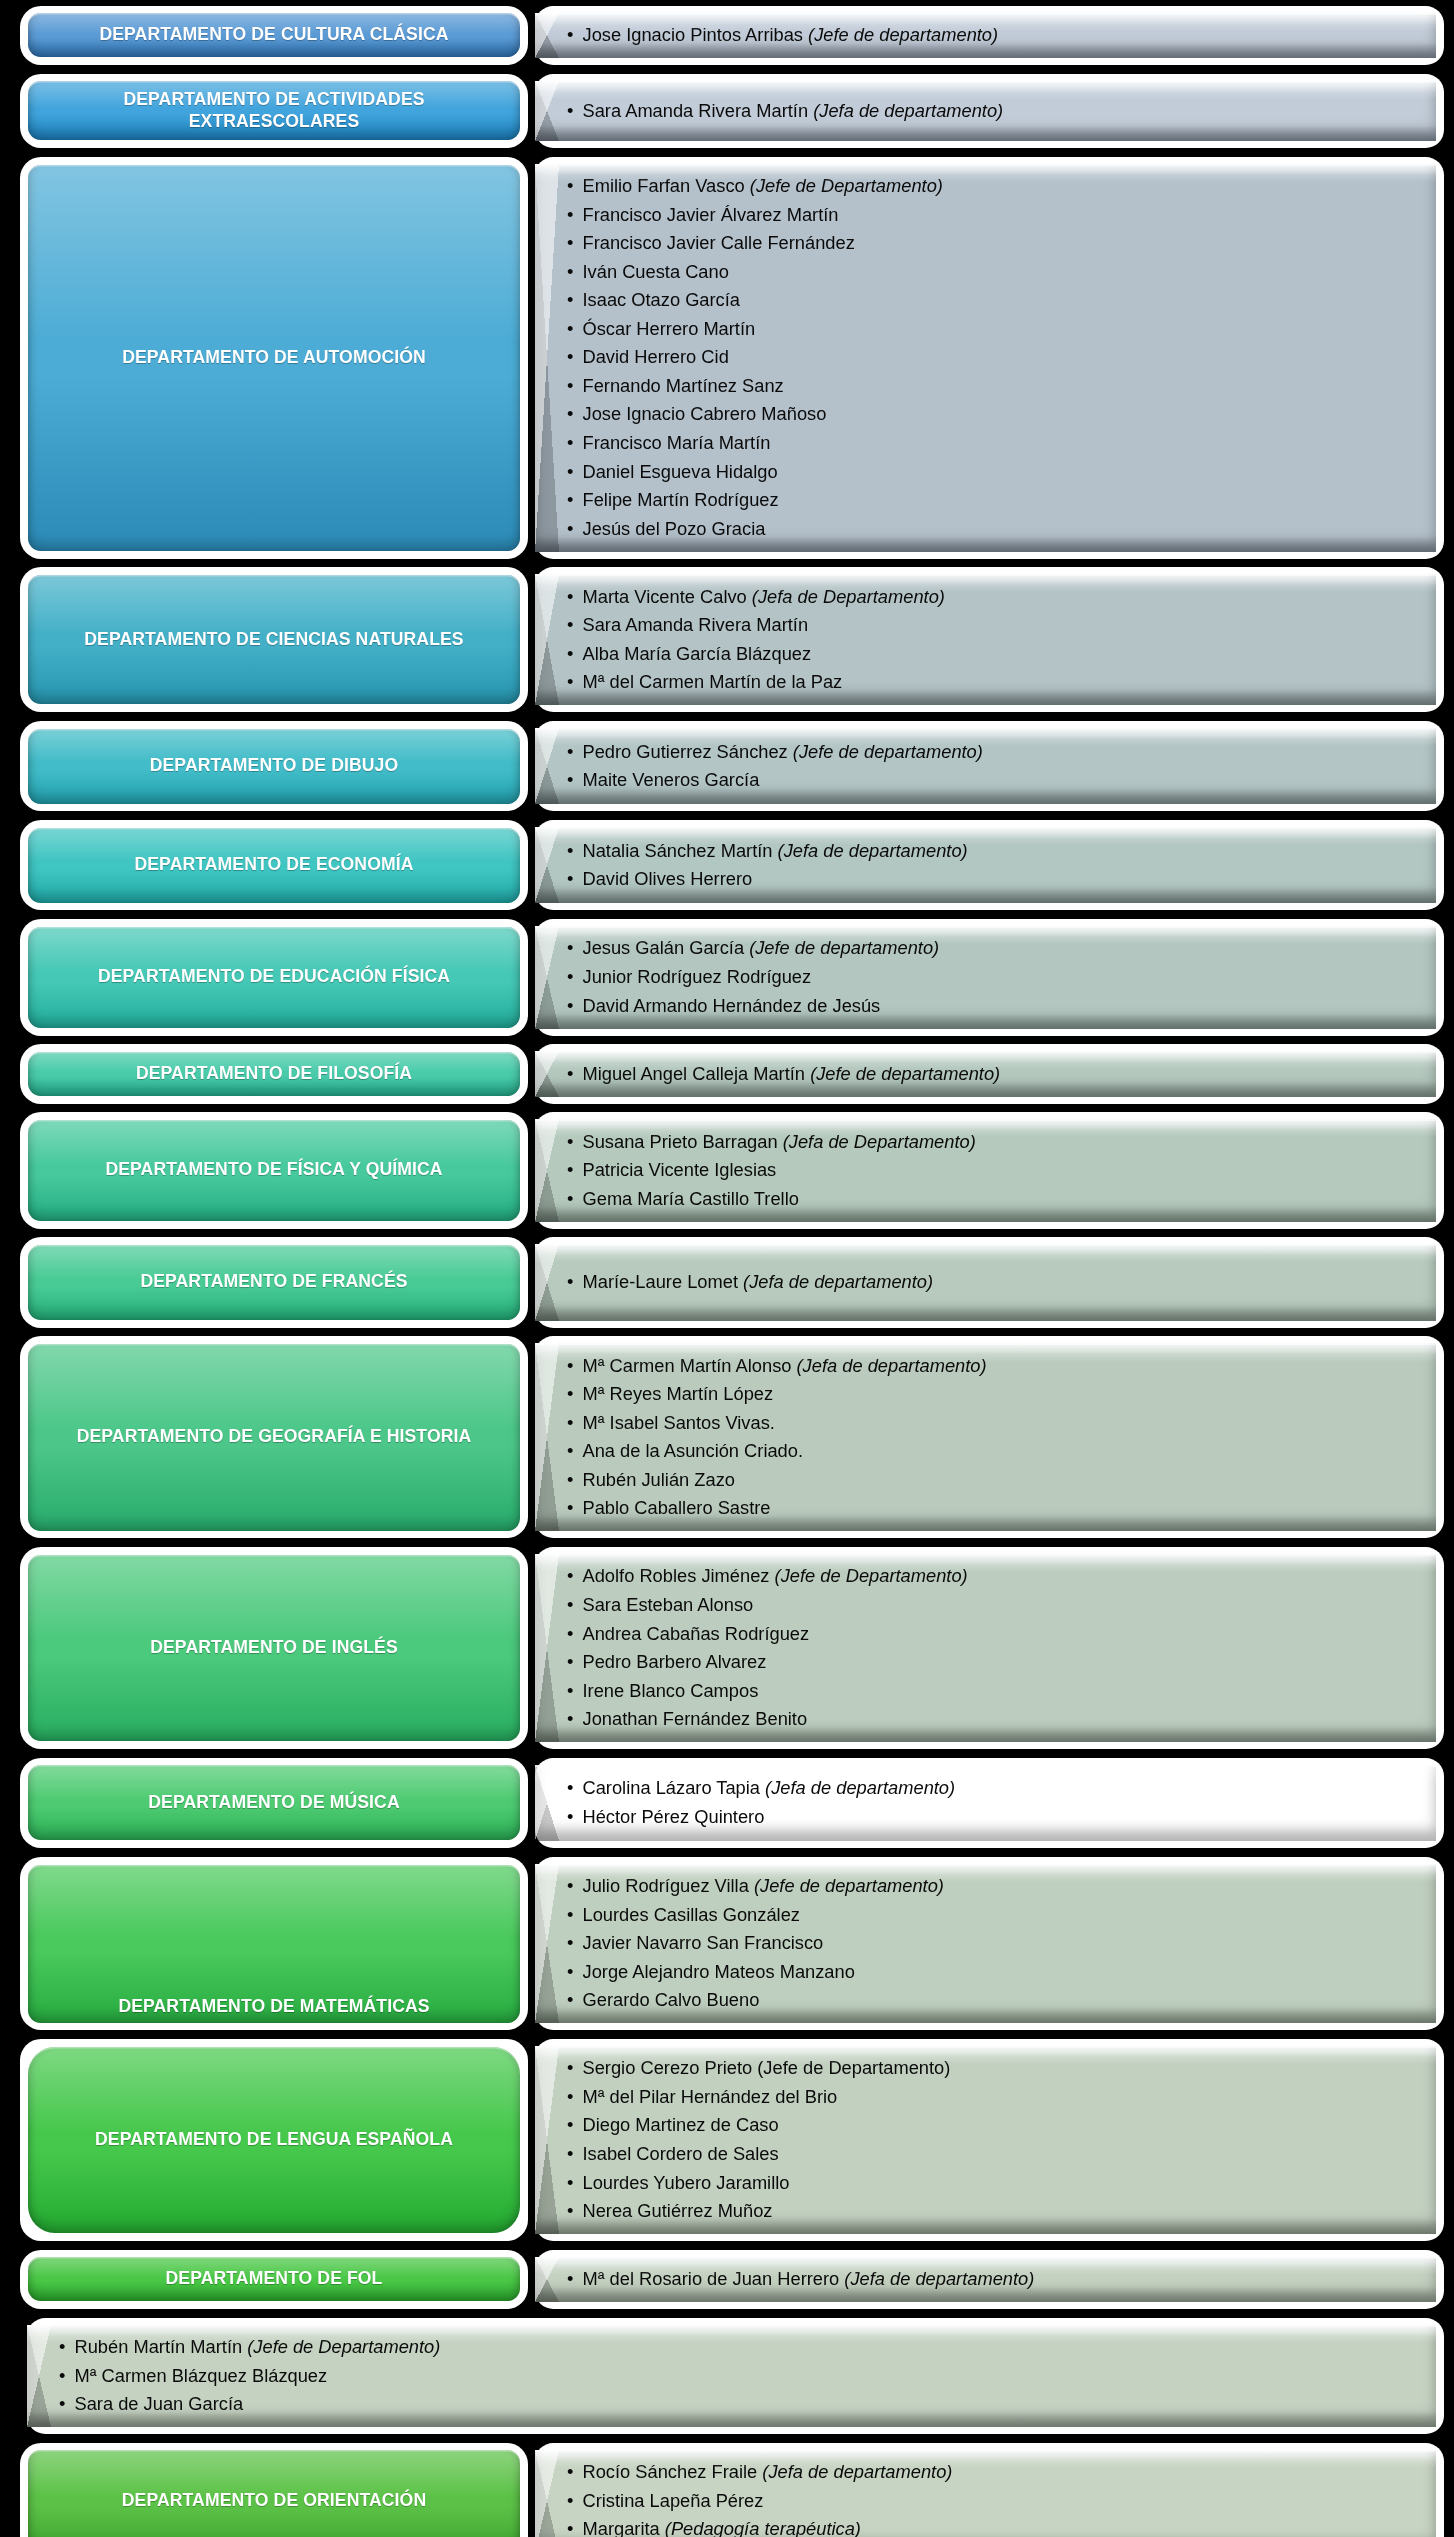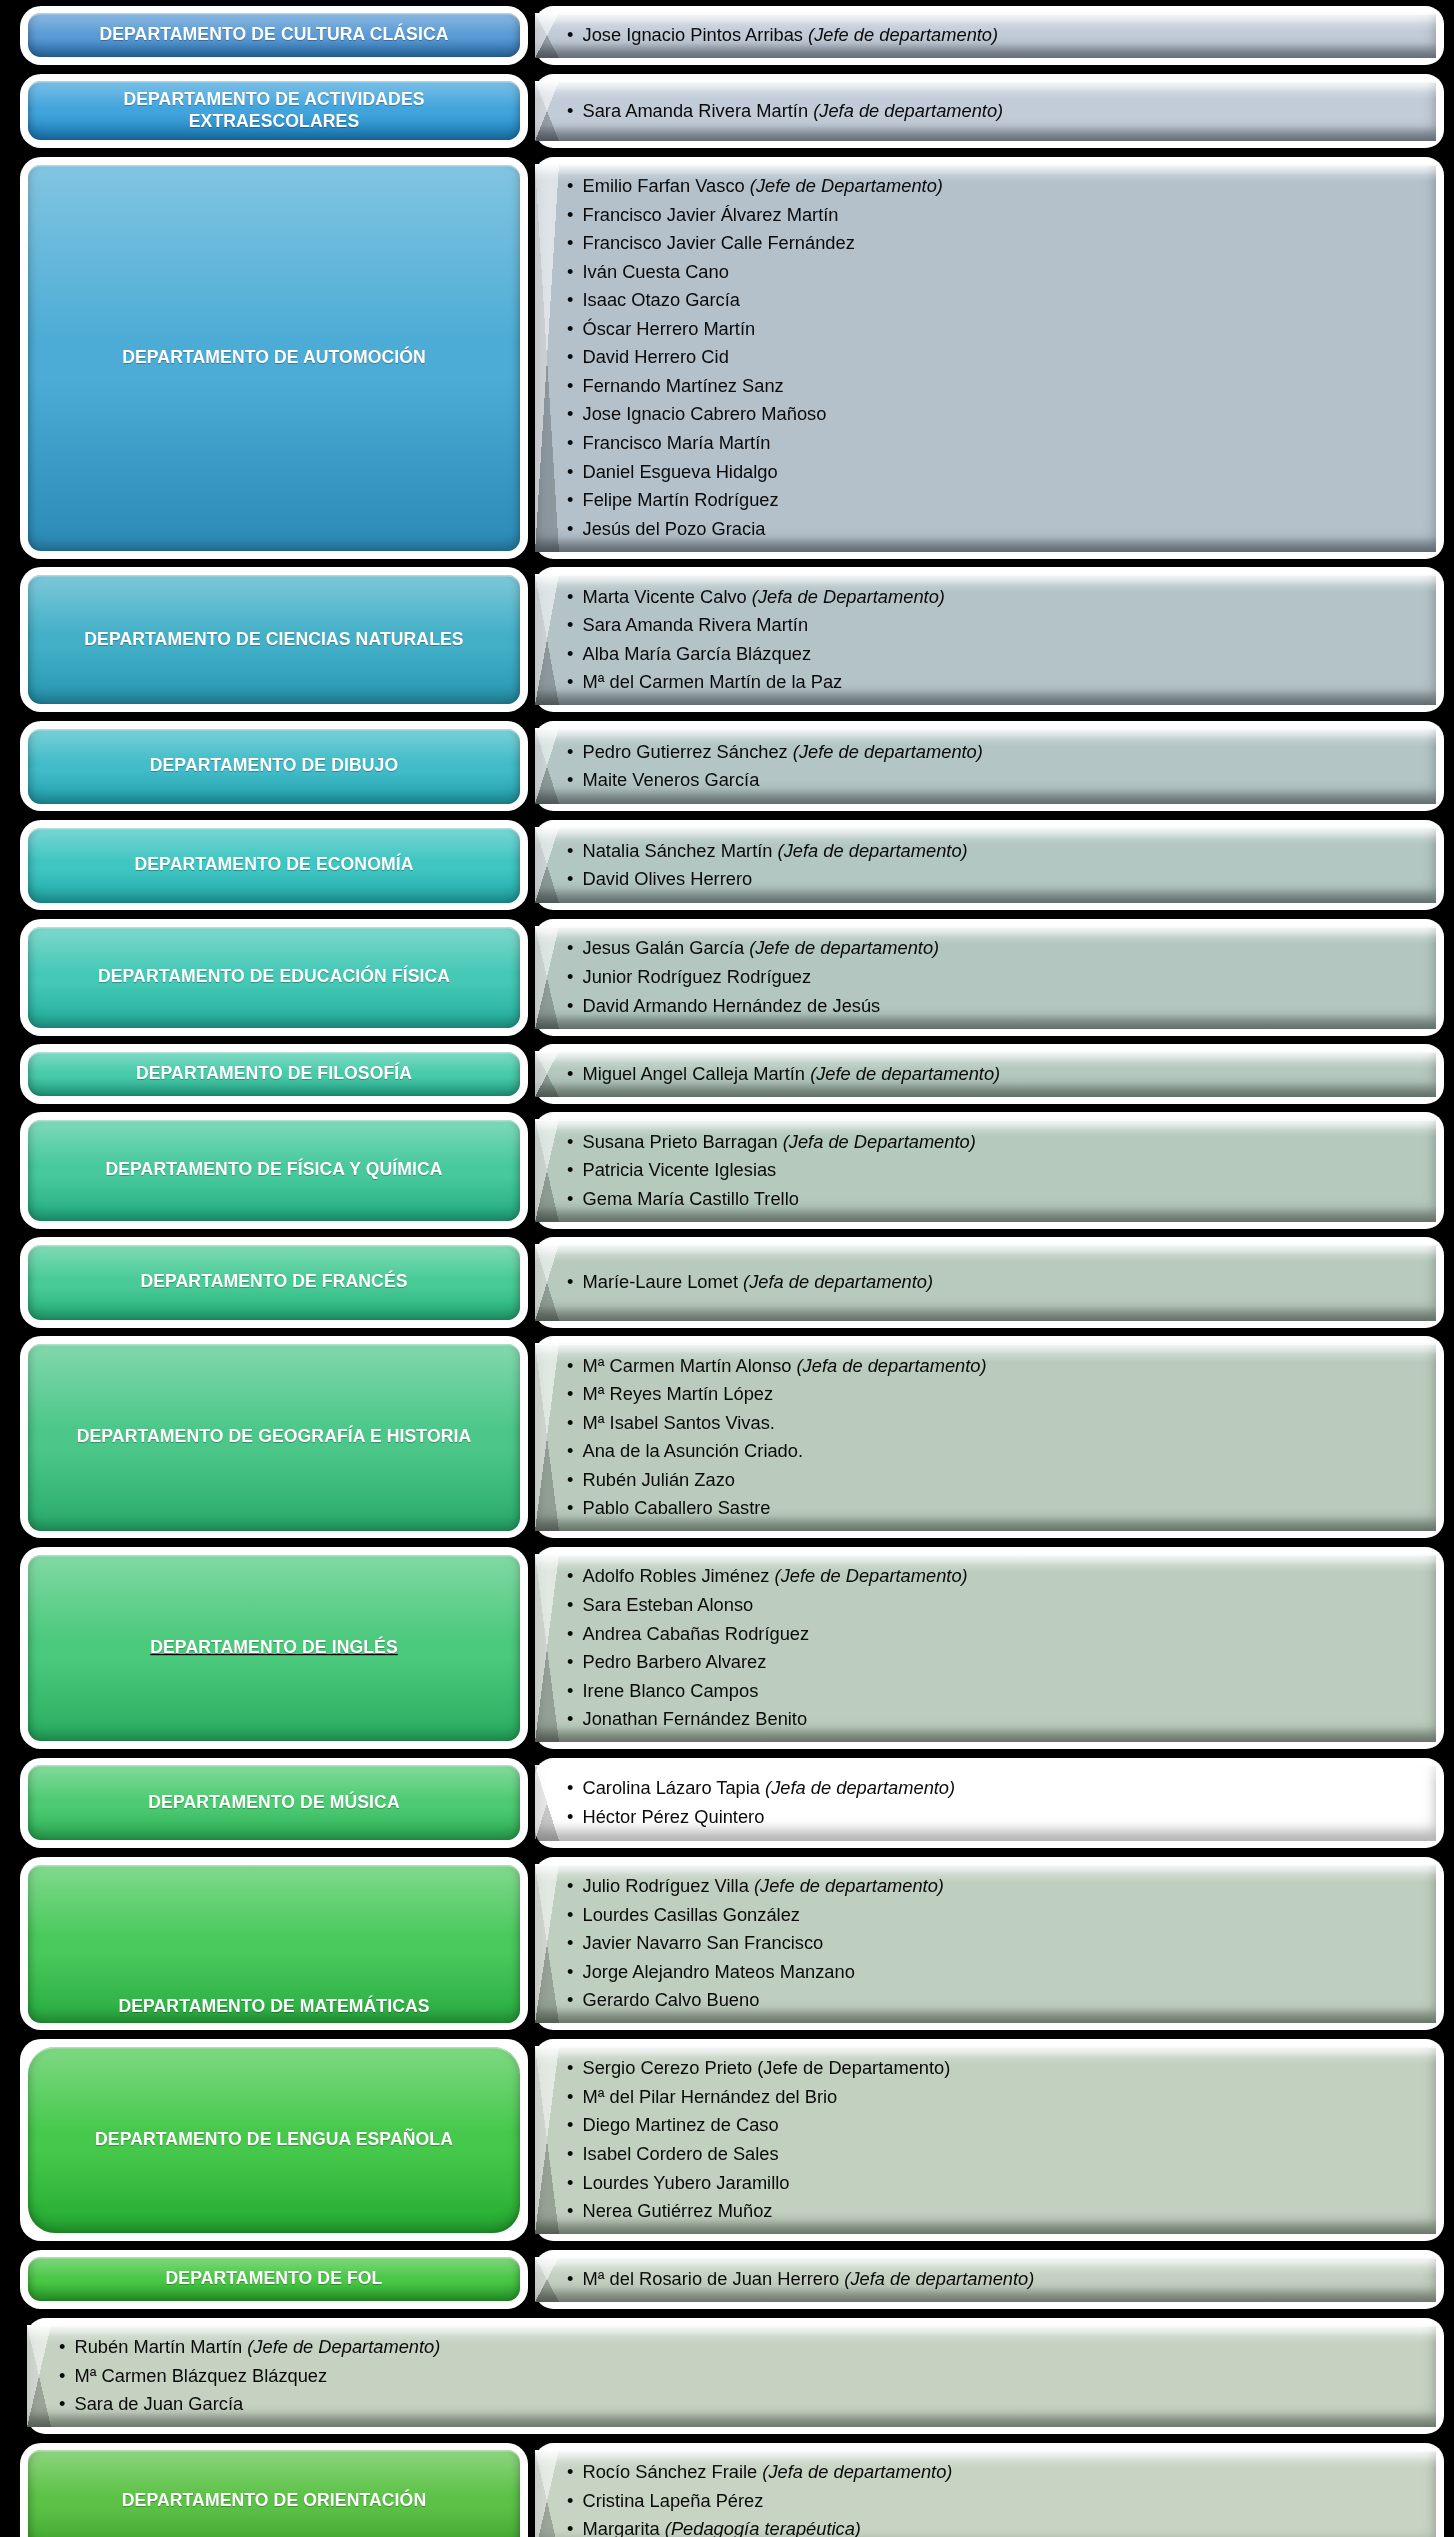--- a/index.html
+++ b/index.html
@@ -284,21 +284,21 @@
           <div class="mem-item"><span class="bullet">•</span><span>Mª Reyes Martín López</span></div>
           <div class="mem-item"><span class="bullet">•</span><span>Mª Isabel Santos Vivas.</span></div>
           <div class="mem-item"><span class="bullet">•</span><span>Ana de la Asunción Criado.</span></div>
           <div class="mem-item"><span class="bullet">•</span><span>Rubén Julián Zazo</span></div>
           <div class="mem-item"><span class="bullet">•</span><span>Pablo Caballero Sastre</span></div>
         </div>
       </div>
     </div>
     <div class="row">
       <div class="dept-cell">
-        <div class="dept-chip" style="background: linear-gradient(rgb(75, 201, 124) 0%, rgb(75, 201, 124) 55%, rgb(39, 172, 95) 100%); min-height: 175px; text-decoration: underline;">
+        <div class="dept-chip" style="background: linear-gradient(rgb(75, 201, 124) 0%, rgb(75, 201, 124) 55%, rgb(39, 172, 95) 100%); min-height: 175px;">
           <span class="dept-label">DEPARTAMENTO DE INGLÉS</span>
         </div>
       </div>
       <div class="mem-cell">
         <div class="mem-panel" style="background: linear-gradient(rgb(238, 242, 244) 0px, rgb(188, 205, 191) 11.3px, rgb(188, 205, 191) calc(100% - 15.5px), rgb(147, 163, 149) 100%); min-height: 175px;">
           <div class="mem-item"><span class="bullet">•</span><span>Adolfo Robles Jiménez </span><span class="role">(Jefe de Departamento)</span></div>
           <div class="mem-item"><span class="bullet">•</span><span>Sara Esteban Alonso</span></div>
           <div class="mem-item"><span class="bullet">•</span><span>Andrea Cabañas Rodríguez</span></div>
           <div class="mem-item"><span class="bullet">•</span><span>Pedro Barbero Alvarez</span></div>
           <div class="mem-item"><span class="bullet">•</span><span>Irene Blanco Campos</span></div>

